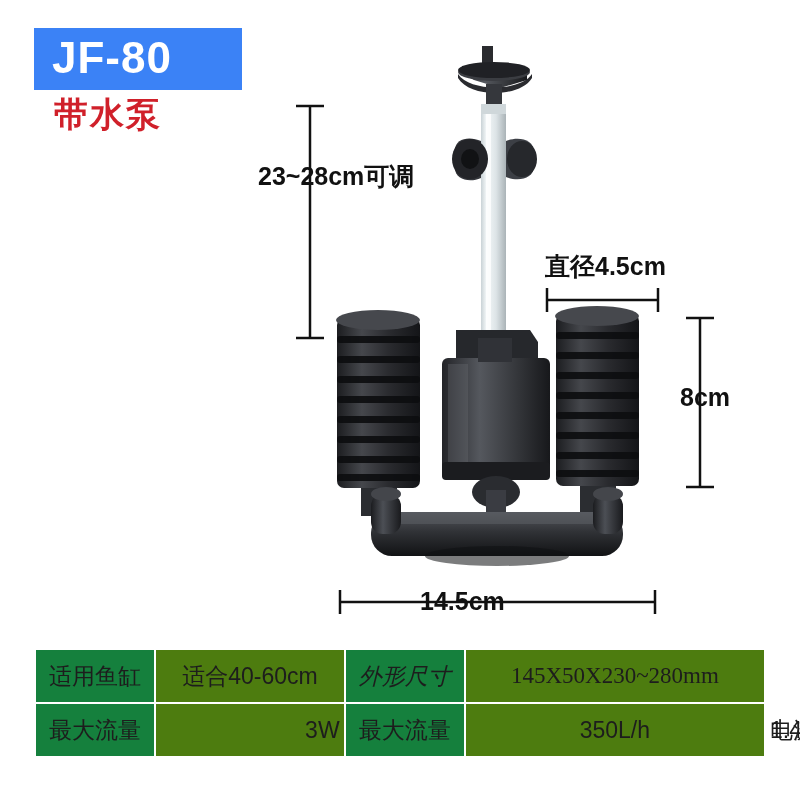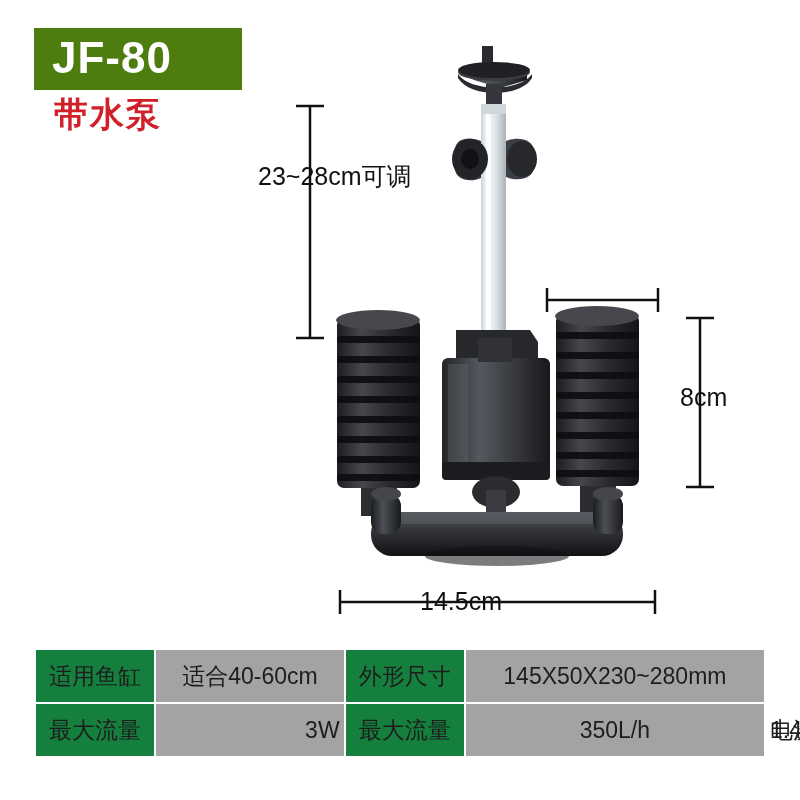--- a/index.html
+++ b/index.html
@@ -16,21 +16,21 @@
   }
 
   
   #badge {
     position: absolute;
     left: 34px;
     top: 28px;
     width: 208px;
   }
   #badge-model {
-    background: #4d7c0f;
+    background: #3b82f6;
     color: #ffffff;
     font-size: 44px;
     line-height: 52px;
     font-weight: bold;
     padding: 4px 0 6px 18px;
     letter-spacing: 1px;
     font-family: "Liberation Sans", sans-serif;
   }
   #badge-sub-wrap {
     display: flex;
@@ -58,38 +58,39 @@
     width: 800px;
     height: 640px;
   }
 
   .dim-label {
     position: absolute;
     color: #111111;
     font-size: 25px;
     white-space: nowrap;
     font-family: "Liberation Sans", sans-serif;
+    font-weight: bold;
   }
   #label-height { left: 258px; top: 160px; }
   #label-diameter { left: 545px; top: 250px; }
   #label-right { left: 680px; top: 383px; }
   #label-width { left: 420px; top: 587px; }
 
   
   #spec-table {
     position: absolute;
     left: 34px;
     top: 648px;
     width: 732px;
     border-collapse: collapse;
     table-layout: fixed;
   }
   #spec-table td {
     border: 2px solid #ffffff;
-    background: #a3a3a3;
+    background: #4d7c0f;
     color: #1d1d1d;
     font-size: 23px;
     text-align: center;
     height: 52px;
     padding: 0 4px;
     white-space: nowrap;
     font-family: "Liberation Sans", sans-serif;
   }
   #spec-table td.head {
     background: #15803d;
@@ -233,31 +234,32 @@
     </g>
 
     <g stroke="#111111" stroke-width="2.5" fill="none">
       <line x1="340" y1="602" x2="655" y2="602"></line>
       <line x1="340" y1="590" x2="340" y2="614"></line>
       <line x1="655" y1="590" x2="655" y2="614"></line>
     </g>
   </svg>
 
   <div class="dim-label" id="label-height">23~28cm可调</div>
+  <div class="dim-label" id="label-diameter">直径4.5cm</div>
   <div class="dim-label" id="label-right">8cm</div>
   <div class="dim-label" id="label-width">14.5cm</div>
 </div>
 
 <table id="spec-table">
   <tbody>
       <tr>
         <td class="head" style="width: 16%;">适用鱼缸</td>
         <td style="width: 26%;">适合40-60cm</td>
-        <td class="head" style="width: 16%;">外形尺寸</td>
-        <td style="width: 42%;">145X50X230~280mm</td>
+        <td class="head" style="width: 16%; font-style: italic;">外形尺寸</td>
+        <td style="width: 42%; font-family: Liberation Serif, serif;">145X50X230~280mm</td>
       </tr>
       <tr>
         <td class="head" style="width: 16%;">最大流量</td>
         <td style="width: 13%; text-align: right;">3W</td>
         <td class="head" style="width: 17%;">最大流量</td>
         <td style="width: 16%; margin-left: 30px;">350L/h</td>
         <td class="head" style="width: 15%;">电源线</td>
         <td style="width: 23%;">1.4m</td>
       </tr>
     </tbody>

